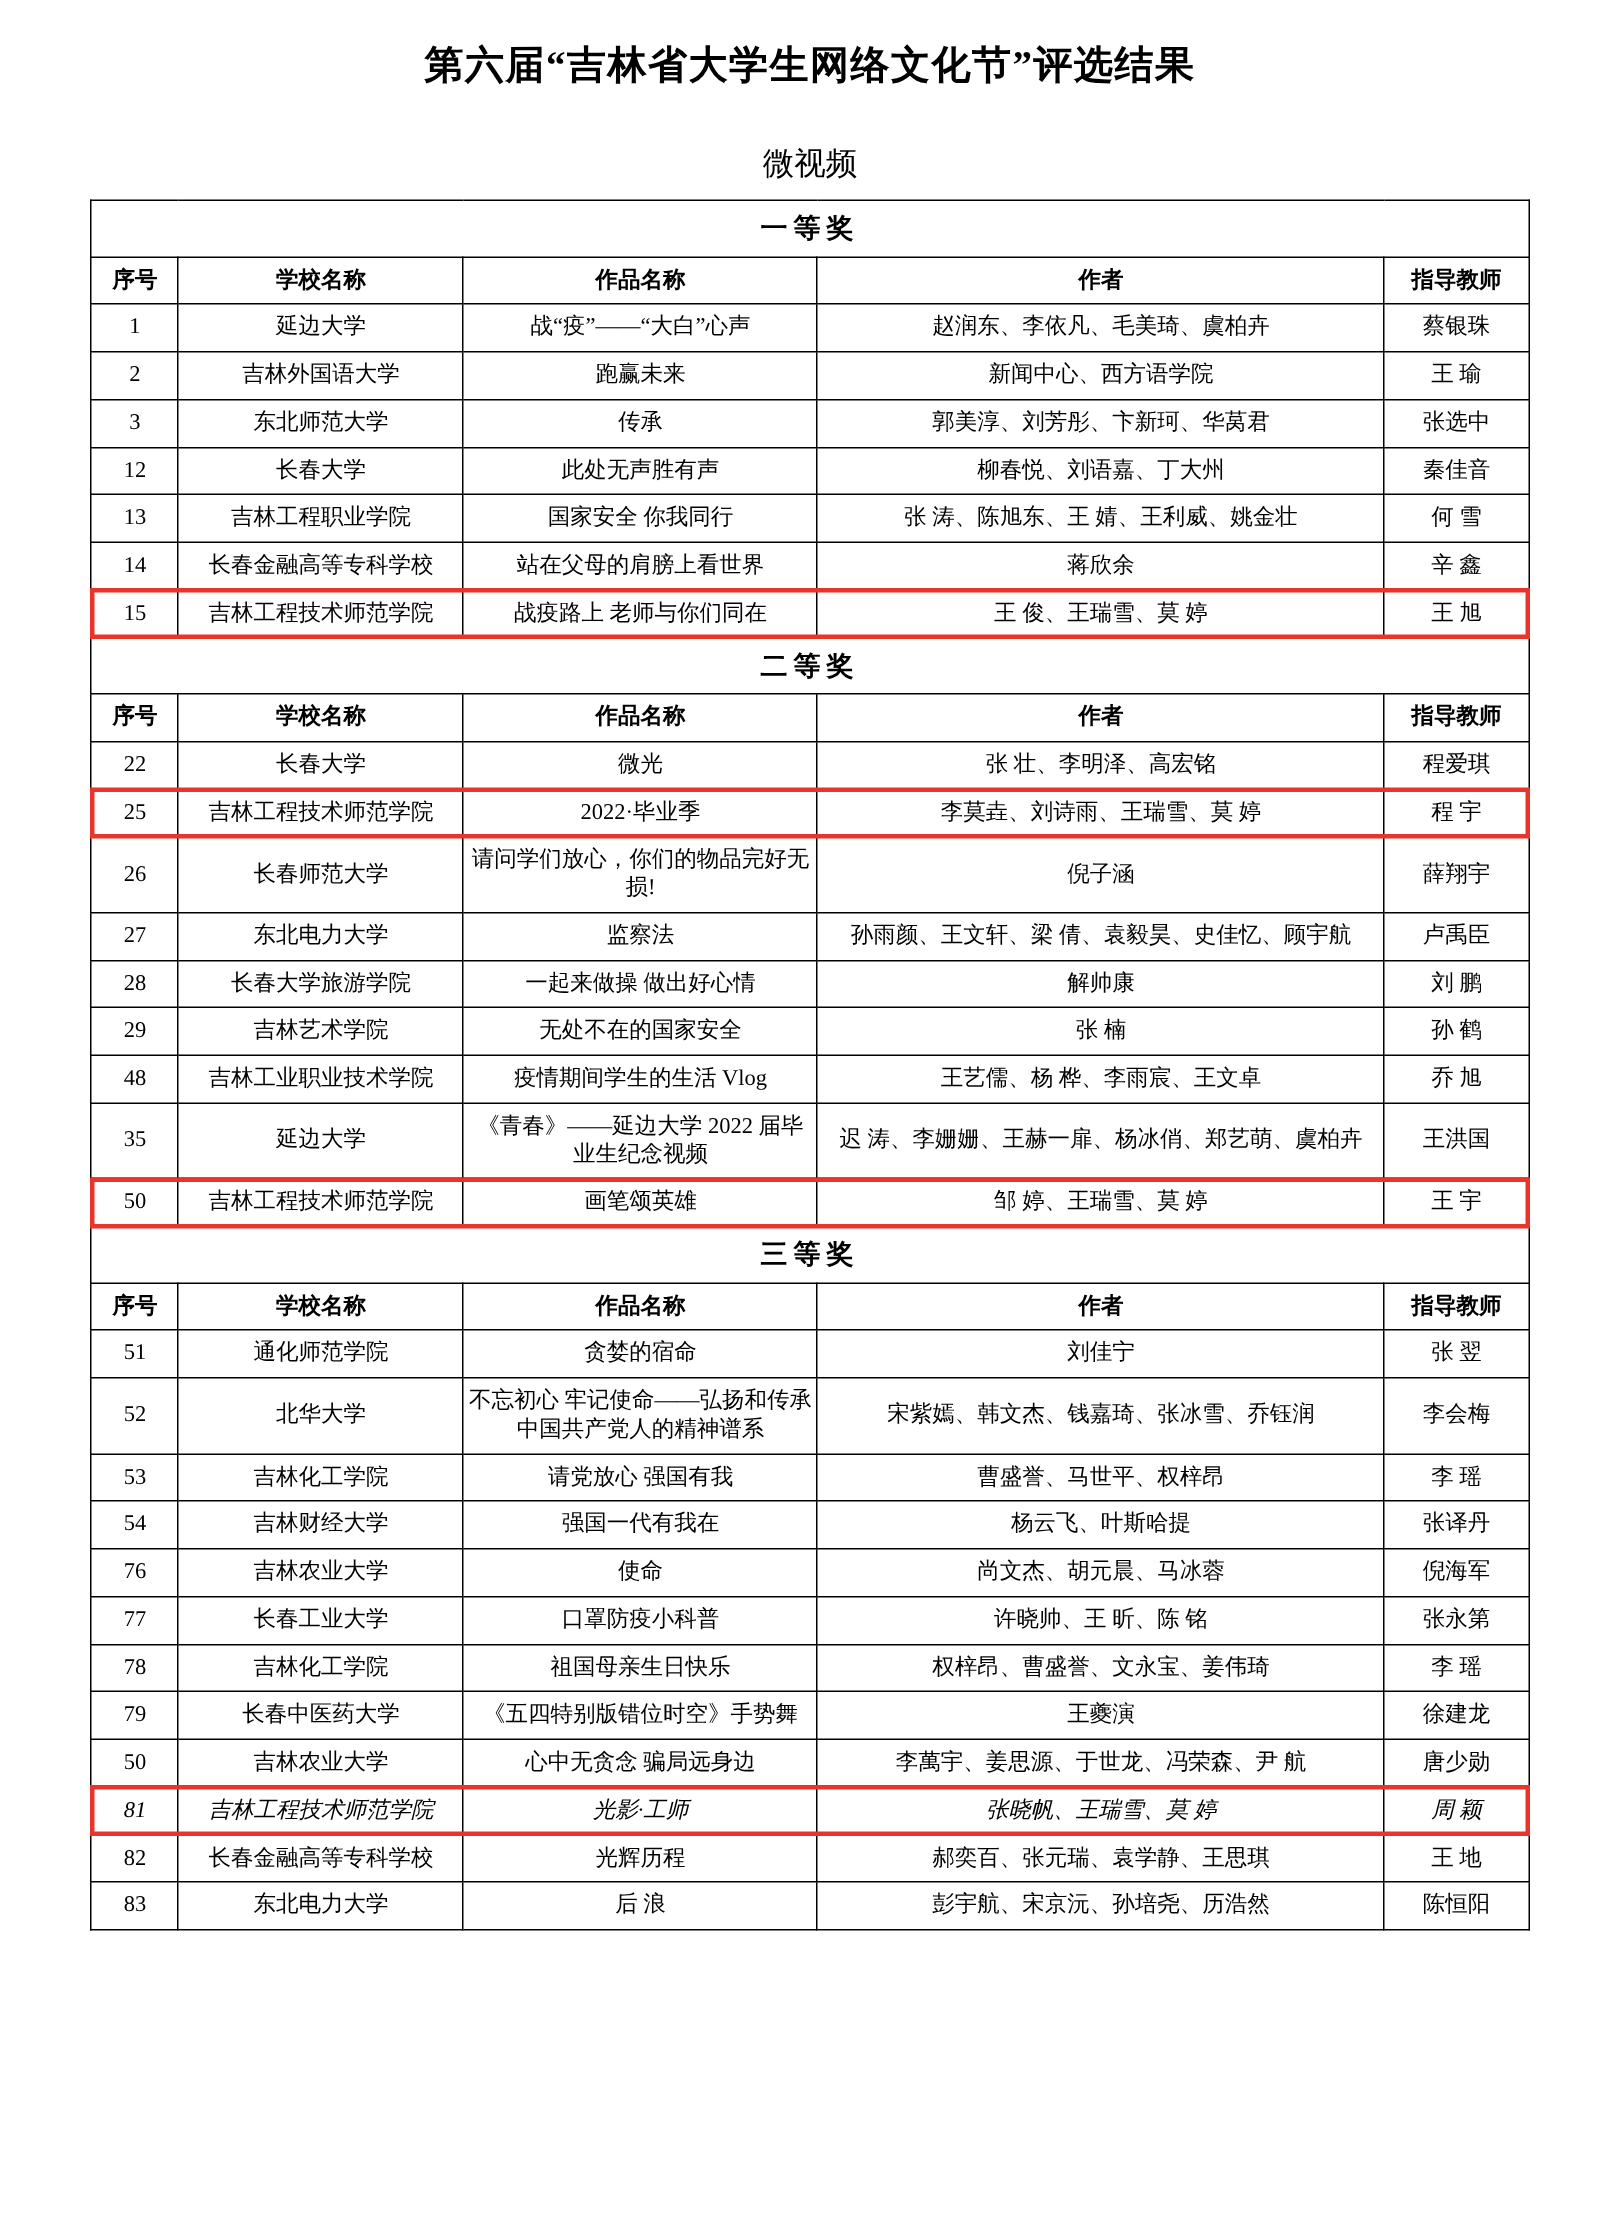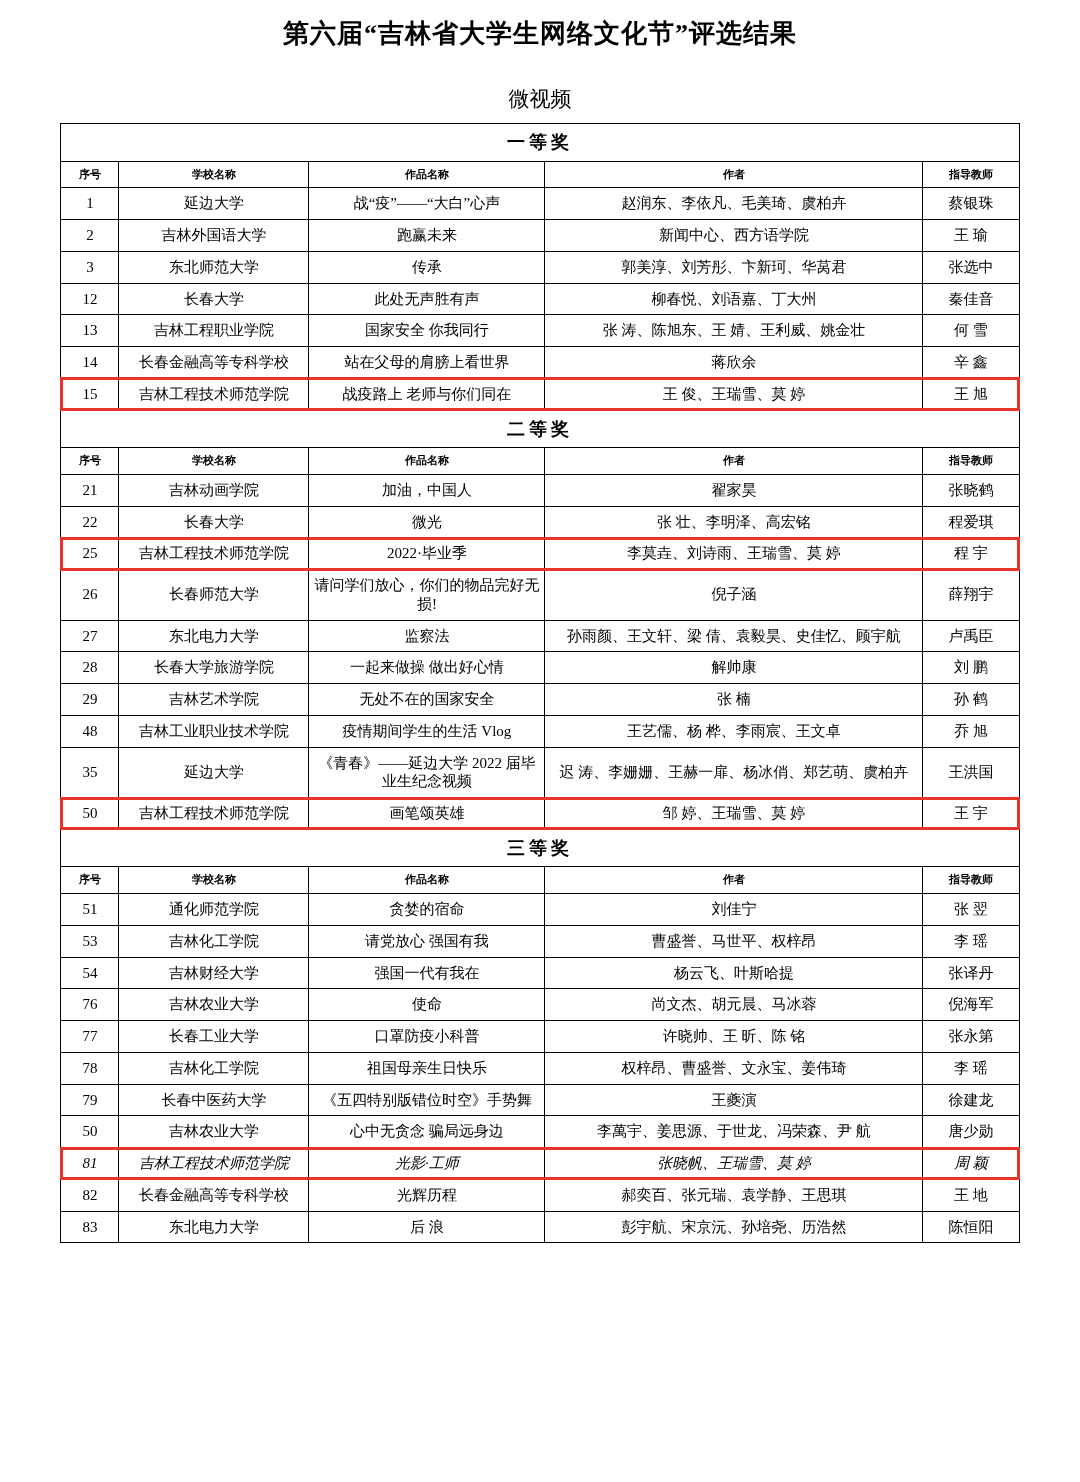--- a/index.html
+++ b/index.html
@@ -9,21 +9,21 @@
   }
   body {
     width: 1080px;
     min-height: 1482px;
     font-family: "Liberation Serif", "DejaVu Serif", serif;
     color: #000000;
   }
   .page {
     width: 1080px;
     position: relative;
-    padding-top: 10px;
+    padding-top: 20px;
     box-sizing: border-box;
   }
   .doc-title {
     text-align: center;
     font-size: 26px;
     font-weight: bold;
     letter-spacing: 1px;
     margin: 6px 0 34px 0;
     font-family: "Liberation Serif", "DejaVu Serif", serif;
   }
@@ -49,21 +49,21 @@
     word-break: break-all;
   }
   tr.band td {
     font-size: 18px;
     font-weight: bold;
     letter-spacing: 4px;
     padding: 7px 0;
   }
   tr.head td {
     font-weight: bold;
-    font-size: 11px;
+    font-size: 15px;
   }
   .c0 { width: 58px; }
   .c1 { width: 190px; }
   .c2 { width: 236px; }
   .c3 { width: 378px; }
   .c4 { width: 96px; }
   tr.hl td {
     position: relative;
   }
   tr.hl {
@@ -152,27 +152,20 @@
           <td colspan="5">二等奖</td>
         </tr>
         <tr class="head">
           <td>序号</td>
           <td>学校名称</td>
           <td>作品名称</td>
           <td>作者</td>
           <td>指导教师</td>
         </tr>
         <tr>
-          <td>21</td>
-          <td>吉林动画学院</td>
-          <td>加油，中国人</td>
-          <td>翟家昊</td>
-          <td>张晓鹤</td>
-        </tr>
-        <tr>
           <td>22</td>
           <td>长春大学</td>
           <td>微光</td>
           <td>张 壮、李明泽、高宏铭</td>
           <td>程爱琪</td>
         </tr>
         <tr class="hl" style="outline-color: rgb(232, 52, 42);">
           <td>25</td>
           <td>吉林工程技术师范学院</td>
           <td>2022·毕业季</td>
@@ -239,20 +232,27 @@
           <td>指导教师</td>
         </tr>
         <tr>
           <td>51</td>
           <td>通化师范学院</td>
           <td>贪婪的宿命</td>
           <td>刘佳宁</td>
           <td>张 翌</td>
         </tr>
         <tr>
+          <td>52</td>
+          <td>北华大学</td>
+          <td>不忘初心 牢记使命——弘扬和传承中国共产党人的精神谱系</td>
+          <td>宋紫嫣、韩文杰、钱嘉琦、张冰雪、乔钰润</td>
+          <td>李会梅</td>
+        </tr>
+        <tr>
           <td>53</td>
           <td>吉林化工学院</td>
           <td>请党放心 强国有我</td>
           <td>曹盛誉、马世平、权梓昂</td>
           <td>李 瑶</td>
         </tr>
         <tr>
           <td>54</td>
           <td>吉林财经大学</td>
           <td>强国一代有我在</td>

